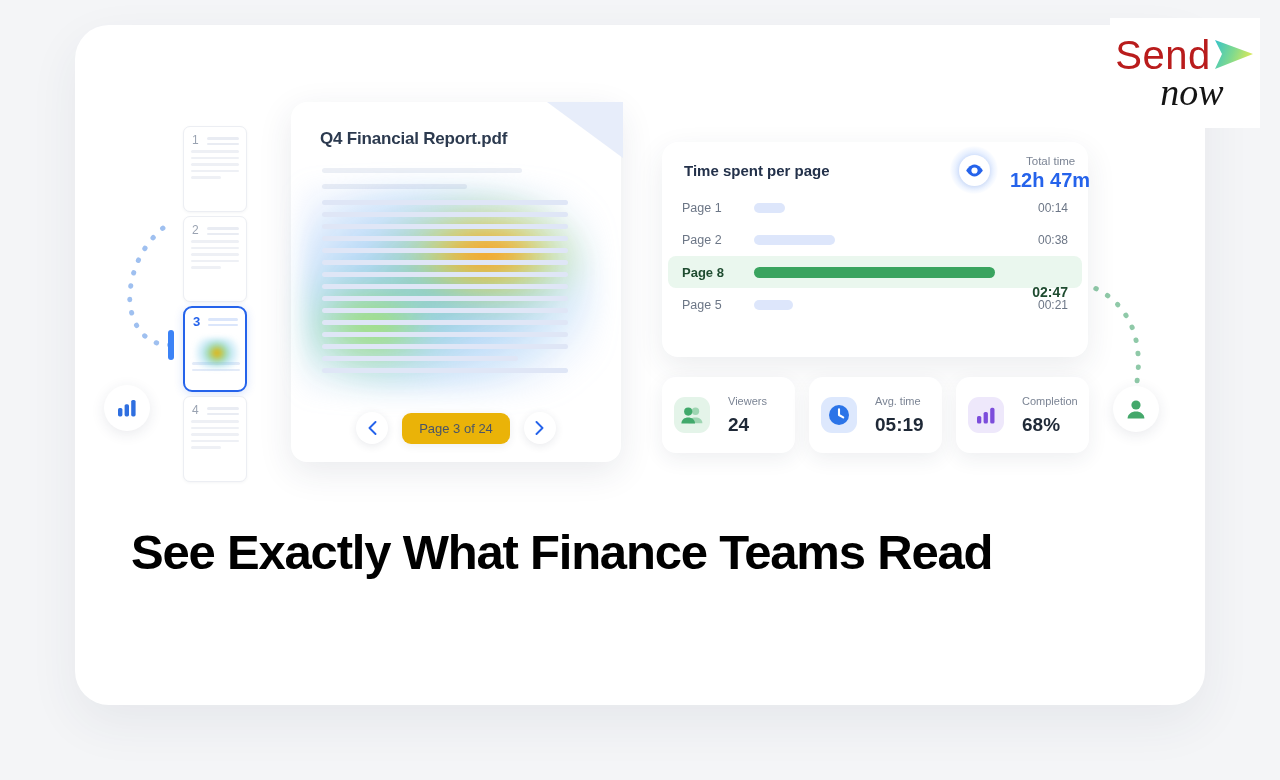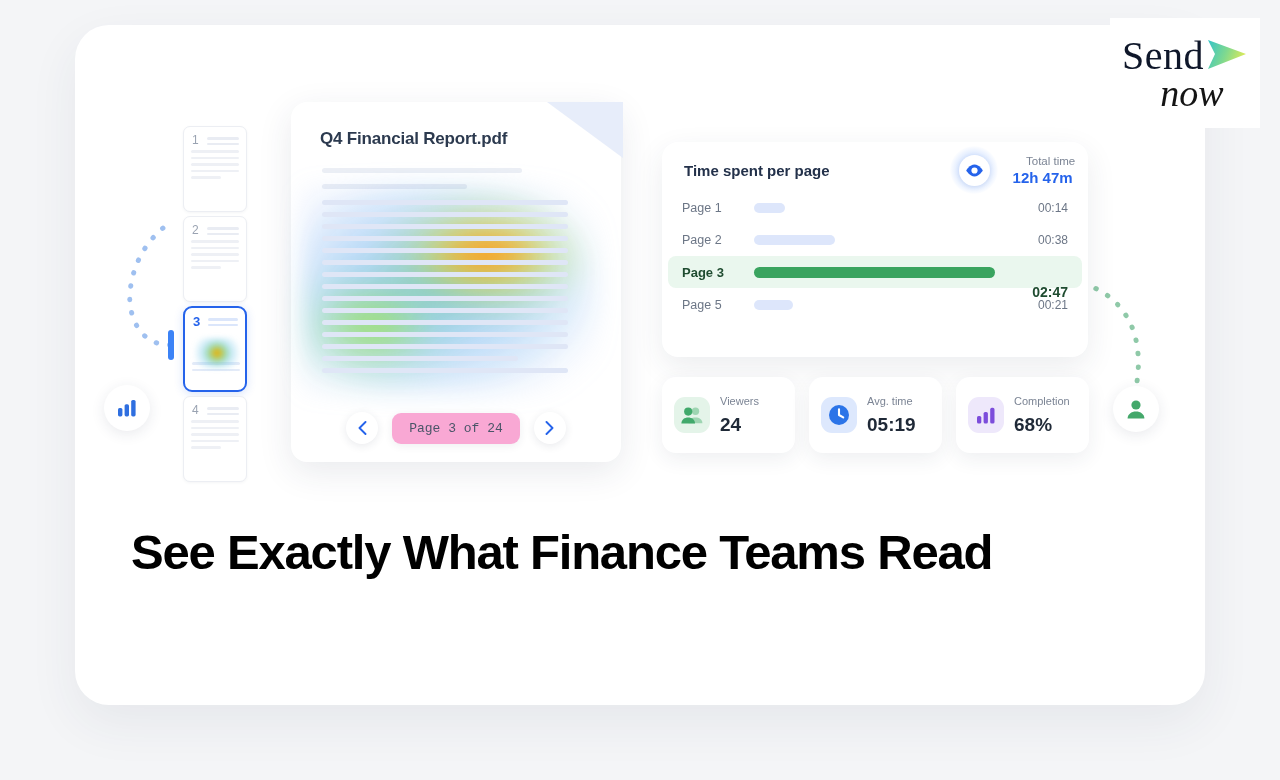--- a/index.html
+++ b/index.html
@@ -27,22 +27,22 @@
   .logo-box {
     position: absolute;
     left: 1110px; top: 18px;
     width: 150px; height: 110px;
     background: #ffffff;
     display: flex; flex-direction: column;
     align-items: center; justify-content: center;
   }
   .logo-row { display: flex; align-items: center; }
   .logo-send {
-    font-family: Liberation Serif, serif;
-    font-size: 40px; color: #0f172a; letter-spacing: 0.5px; text-align: right;
+    font-family: Liberation Sans, sans-serif;
+    font-size: 40px; color: #b91c1c; letter-spacing: 0.5px; text-align: right;
   }
   .logo-arrow { margin-left: 2px; display: block; }
   .logo-now {
     font-family: "Liberation Serif", serif;
     font-style: italic; font-size: 38px; color: #141414;
     margin-top: -8px; margin-left: 14px;
   }
 
   
   .thumb-rail { position: absolute; left: 183px; top: 126px; }
@@ -146,24 +146,23 @@
     position: absolute; left: 291px; top: 412px;
     width: 330px; display: flex; align-items: center; justify-content: center; gap: 14px;
   }
   .pg-btn {
     width: 32px; height: 32px; border-radius: 50%;
     background: #ffffff; box-shadow: 0 2px 8px rgba(40,50,80,0.10);
     display: flex; align-items: center; justify-content: center;
     cursor: pointer;
   }
   .pg-label {
-    background: #f9a8d4; border-radius: 9px;
+    background: #eab308; border-radius: 9px;
     padding: 8px 17px; font-size: 13px; color: #4a5568;
     box-shadow: 0 2px 8px rgba(40,50,80,0.08);
-    font-family: Liberation Mono, monospace;
   }
 
   
   .time-card {
     position: absolute; left: 662px; top: 142px;
     width: 426px; height: 215px;
     background: #ffffff; border-radius: 16px;
     box-shadow: 0 10px 30px rgba(40,50,80,0.09);
   }
   .time-title {
@@ -179,21 +178,21 @@
     position: absolute; inset: 0; border-radius: 50%;
     background: radial-gradient(circle, rgba(191,214,255,0.85) 30%, rgba(219,232,255,0) 72%);
   }
   .eye-circle {
     position: relative; width: 31px; height: 31px; border-radius: 50%;
     background: #ffffff; display: flex; align-items: center; justify-content: center;
     box-shadow: 0 1px 4px rgba(40,70,140,0.10);
   }
   .total-wrap { position: absolute; left: 1010px; top: 155px; text-align: left; }
   .total-label { font-size: 11.5px; color: #7b8494; margin-left: 16px; }
-  .total-value { font-size: 15px; color: #2563eb; font-weight: 700; margin-top: 2px; text-align: center; }
+  .total-value { font-size: 20px; color: #2563eb; font-weight: 700; margin-top: 2px; text-align: center; }
 
   .rows { position: absolute; left: 668px; top: 192px; width: 414px; }
   .row {
     display: flex; align-items: center; height: 31px;
     border-radius: 8px; padding: 0 14px; margin-bottom: 1px;
   }
   .row.hl { background: #eaf7ee; height: 32px; }
   .row-label { width: 72px; font-size: 12.5px; color: #6c7686; }
   .row.hl .row-label { color: #1f4c30; font-weight: 700; font-size: 13px; }
   .row-bar-track { flex: 1; height: 10px; position: relative; }
@@ -201,21 +200,21 @@
   .row.hl .row-bar { background: #3aa45f; height: 11px; border-radius: 6px; }
   .row-time { width: 52px; text-align: right; font-size: 12px; color: #6c7686; }
   .row.hl .row-time { color: #1f4c30; font-weight: 700; font-size: 14px; margin-top: 40px; }
 
   
   .stats { position: absolute; left: 662px; top: 377px; display: flex; gap: 14px; }
   .stat {
     width: 133px; height: 76px;
     background: #ffffff; border-radius: 14px;
     box-shadow: 0 6px 20px rgba(40,50,80,0.08);
-    display: flex; align-items: center; padding: 0 12px; gap: 10px;
+    display: flex; align-items: center; padding: 0 12px; gap: 18px;
   }
   .stat-icon {
     width: 36px; height: 36px; border-radius: 11px;
     display: flex; align-items: center; justify-content: center;
     flex: 0 0 36px;
   }
   .stat-label { font-size: 11px; color: #7b8494; }
   .stat-value { font-size: 19px; font-weight: 700; color: #1f2937; margin-top: 7px; }
 
   
@@ -401,21 +400,21 @@
 
   <div class="row">
     <div class="row-label">Page 2</div>
     <div class="row-bar-track">
       <div class="row-bar" style="width:31%"></div>
     </div>
     <div class="row-time">00:38</div>
   </div>
 
   <div class="row hl">
-    <div class="row-label">Page 3</div>
+    <div class="row-label">Page 8</div>
     <div class="row-bar-track">
       <div class="row-bar" style="width:92%"></div>
     </div>
     <div class="row-time">02:47</div>
   </div>
 
 
   <div class="row">
     <div class="row-label">Page 5</div>
     <div class="row-bar-track">

